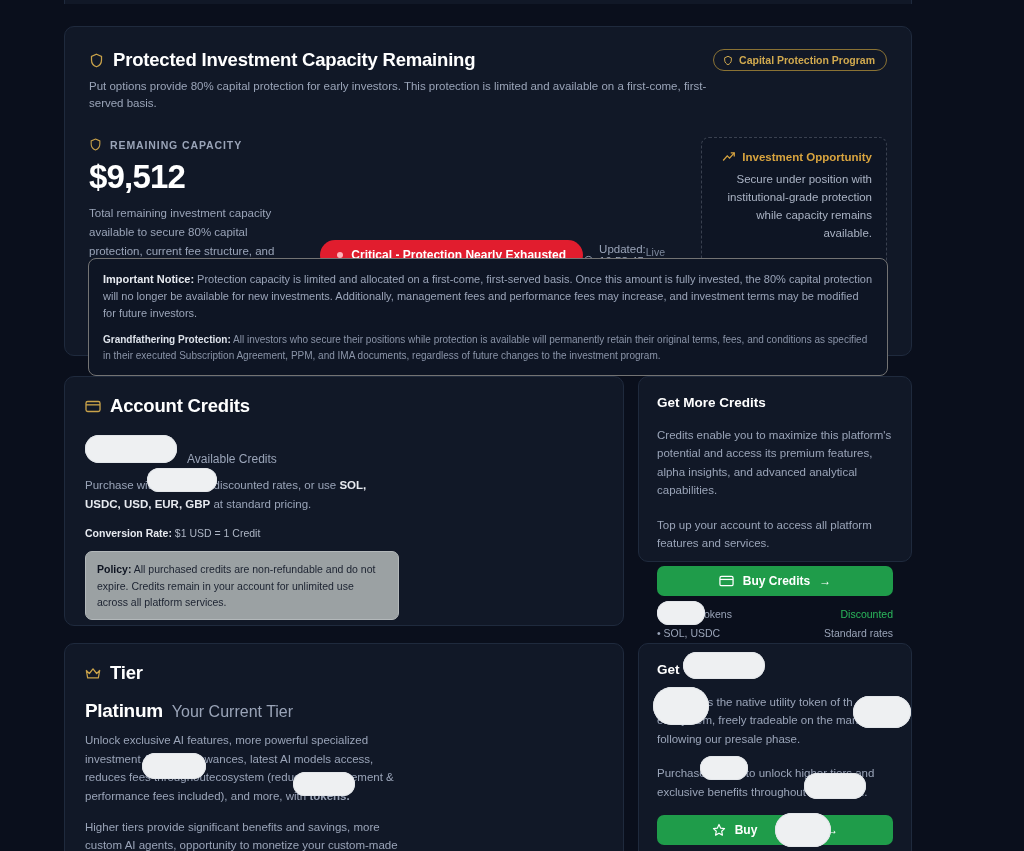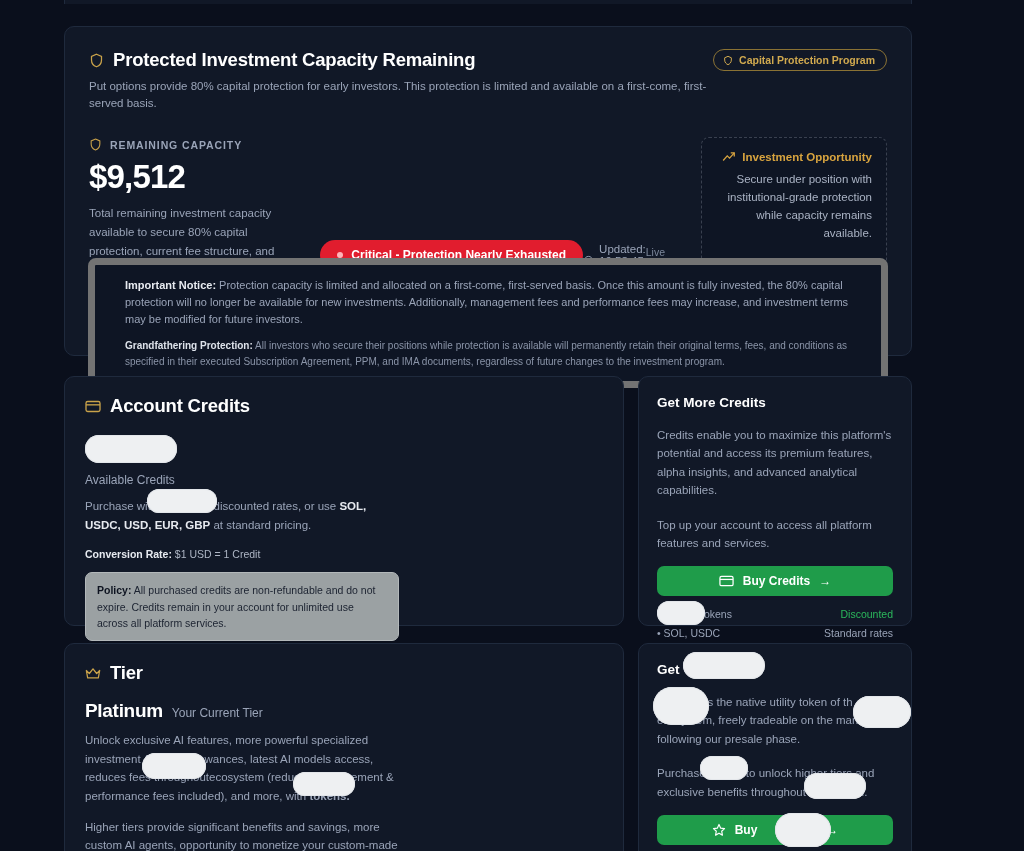--- a/index.html
+++ b/index.html
@@ -69,38 +69,38 @@
     padding:13px 14px; text-align:right; background:#0e1524;
   }
   .opp-head{ display:flex; align-items:center; justify-content:flex-end; gap:6px;
              font-size:11.5px; font-weight:bold; color:#d8a43f; }
   .opp-desc{ font-size:11.5px; color:#aab3c4; line-height:1.55; margin-top:8px; }
   .opp-feat-title{ font-size:10.5px; font-weight:bold; color:#e4e8f0; margin-top:13px; }
   .opp-list{ list-style:none; font-size:10.5px; color:#9aa4b8; line-height:1.6; margin-top:2px; }
 
   .notice{
     position:absolute; left:88px; top:258px; width:800px;
-    border:7px solid #737373; border-radius:8px;
-    background:#0e1524; padding:12px 30px;
+    border:1px solid #737373; border-radius:8px;
+    background:#0e1524; padding:12px 14px;
   }
   .n-p{ font-size:11px; color:#9aa4b8; line-height:1.55; }
   .n-p b{ color:#e7eaf0; }
   .n-p2{ font-size:10px; color:#8a94a8; line-height:1.55; margin-top:10px; }
   .n-p2 b{ color:#dde2ea; }
 
   
   .credits{ position:absolute; left:64px; top:376px; width:560px; height:250px; padding:18px 20px; }
-  .getcred{ position:absolute; left:638px; top:376px; width:274px; height:250px; padding:18px 18px; }
+  .getcred{ position:absolute; left:638px; top:376px; width:274px; height:186px; padding:18px 18px; }
   .tier{ position:absolute; left:64px; top:643px; width:560px; height:225px; padding:18px 20px; }
   .gettok{ position:absolute; left:638px; top:643px; width:274px; height:225px; padding:18px 18px; }
 
   .body-text{ font-size:11.5px; color:#9aa4b8; line-height:1.62; }
   .body-text b{ color:#e7eaf0; }
 
-  .avail-row{ display:flex; align-items:baseline; gap:10px; margin-top:18px;flex-direction:column; }
+  .avail-row{ display:flex; align-items:baseline; gap:10px; margin-top:18px; }
   .redact{
     display:inline-block; background:#eef0f2; border-radius:26px;
     box-shadow:0 0 0 1px #e3e6ea inset;
   }
   .avail-label{ font-size:12px; color:#9aa4b8; }
 
   .conv{ font-size:10.5px; color:#aeb6c5; margin-top:14px; }
   .conv b{ color:#e7eaf0; }
   .policy{
     margin-top:12px; background:#9ba1a3; border:1px solid #b3b8ba;
@@ -120,21 +120,21 @@
   }
   .rate-list{ list-style:none; margin-top:9px; }
   .rate-list li{
     display:flex; justify-content:space-between; align-items:center;
     font-size:10.5px; color:#9aa4b8; line-height:1.75;
   }
   .disc{ color:#2bb85c; }
 
   .tier-name-row{ display:flex; align-items:baseline; gap:9px; margin-top:16px; }
   .tier-name{ font-size:19px; font-weight:bold; color:#ffffff; letter-spacing:-0.3px; }
-  .tier-cur{ font-size:12px; color:#9aa4b8; }
+  .tier-cur{ font-size:16px; color:#9aa4b8; }
   .tier-p{ font-size:11.5px; color:#9aa4b8; line-height:1.62; margin-top:9px; }
 
   .r-abs{ position:absolute; }
   svg{ display:block; }
 </style>
 </head>
 <body>
 
 <div class="page">
 

